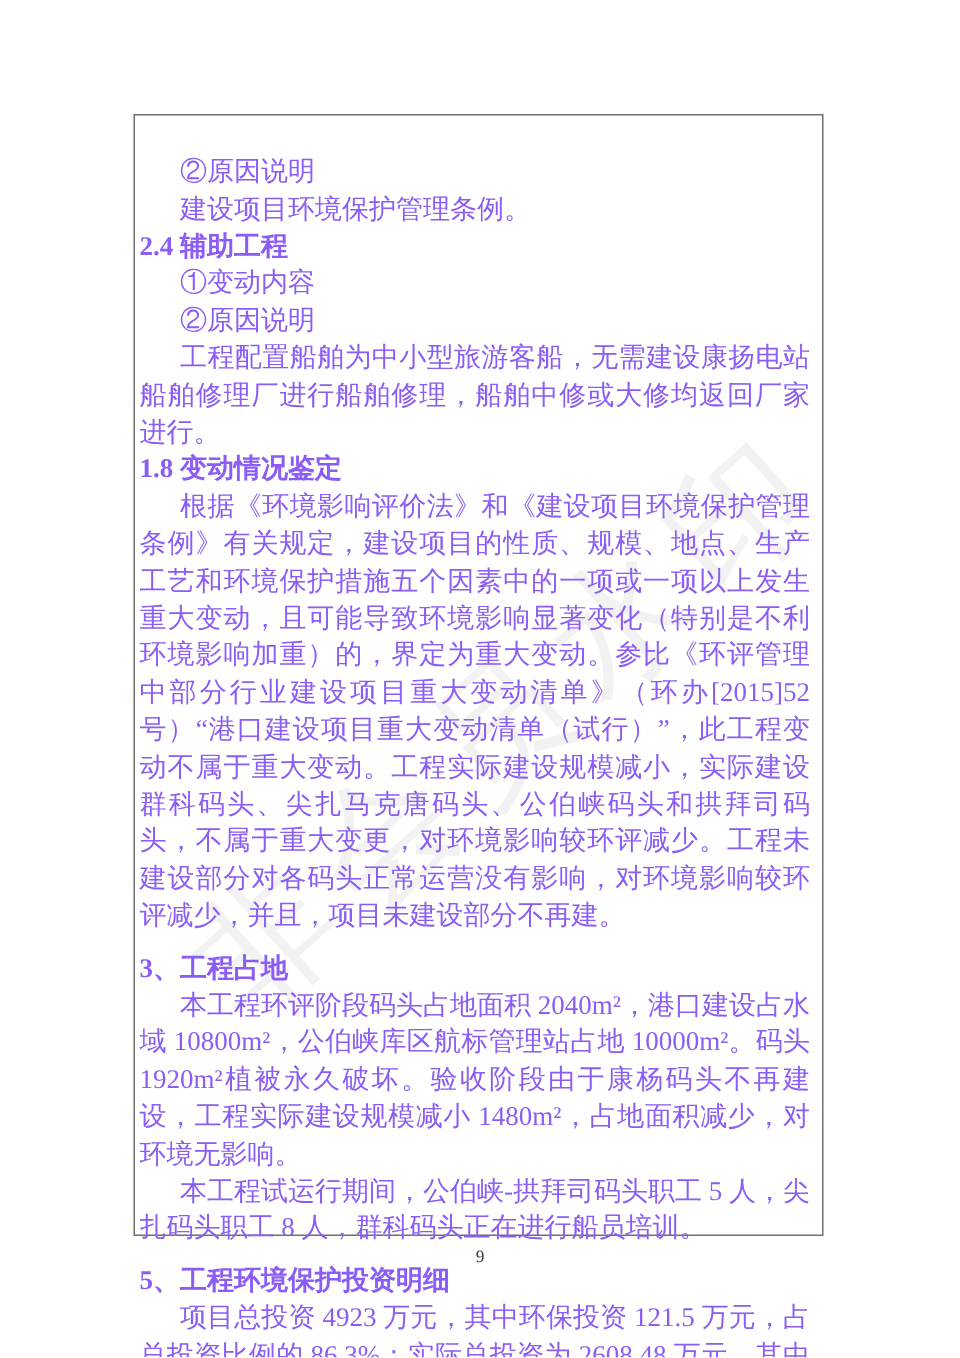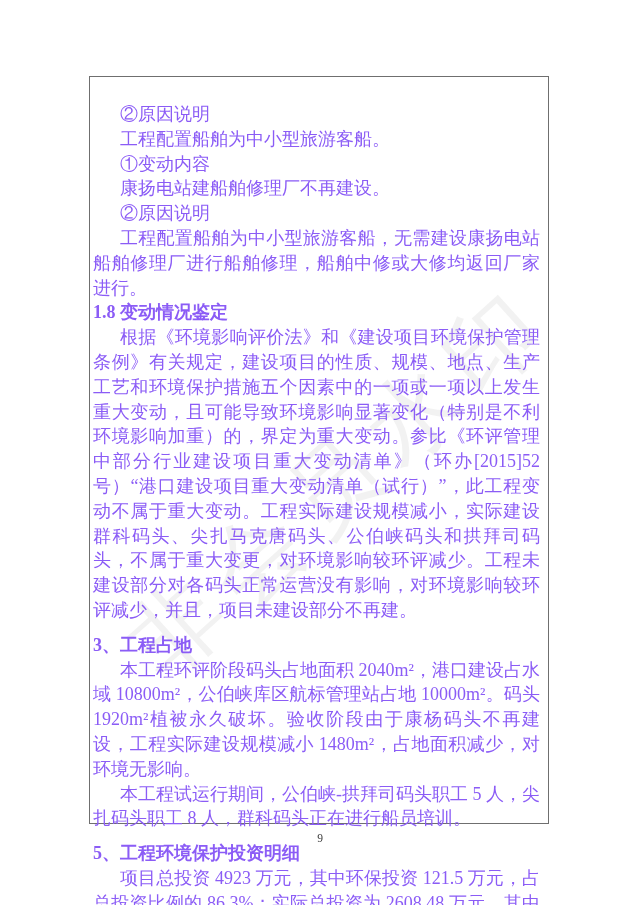--- a/index.html
+++ b/index.html
@@ -85,23 +85,23 @@
 <body>
 
 <div class="page">
 
   <div class="watermark">非会员水印</div>
 
   <div class="border-box"></div>
 
   <div class="content">
     <p class="sub">②原因说明</p>
-    <p class="sub">工程配置船舶为中小型旅游客船。</p>
+    <p class="sub">建设项目环境保护管理条例。</p>
+    <p class="heading">2.4 辅助工程</p>
     <p class="sub">①变动内容</p>
-    <p class="sub">康扬电站建船舶修理厂不再建设。</p>
     <p class="sub">②原因说明</p>
     <p class="para">工程配置船舶为中小型旅游客船，无需建设康扬电站船舶修理厂进行船舶修理，船舶中修或大修均返回厂家进行。</p>
     <p class="heading">1.8 变动情况鉴定</p>
     <p class="para">根据《环境影响评价法》和《建设项目环境保护管理条例》有关规定，建设项目的性质、规模、地点、生产工艺和环境保护措施五个因素中的一项或一项以上发生重大变动，且可能导致环境影响显著变化（特别是不利环境影响加重）的，界定为重大变动。参比《环评管理中部分行业建设项目重大变动清单》（环办[2015]52 号）“港口建设项目重大变动清单（试行）”，此工程变动不属于重大变动。工程实际建设规模减小，实际建设群科码头、尖扎马克唐码头、公伯峡码头和拱拜司码头，不属于重大变更，对环境影响较环评减少。工程未建设部分对各码头正常运营没有影响，对环境影响较环评减少，并且，项目未建设部分不再建。</p>
     <p class="heading gap">3、工程占地</p>
     <p class="para">本工程环评阶段码头占地面积 2040m²，港口建设占水域 10800m²，公伯峡库区航标管理站占地 10000m²。码头 1920m²植被永久破坏。验收阶段由于康杨码头不再建设，工程实际建设规模减小 1480m²，占地面积减少，对环境无影响。</p>
     <p class="para">本工程试运行期间，公伯峡-拱拜司码头职工 5 人，尖扎码头职工 8 人，群科码头正在进行船员培训。</p>
     <p class="heading gap">5、工程环境保护投资明细</p>
     <p class="para">项目总投资 4923 万元，其中环保投资 121.5 万元，占总投资比例的 86.3%；实际总投资为 2608.48 万元，其中环保投资为 76.5 万元，占总投资的 2.9%。环保投资主要用于码头水土保持、植被恢复、绿化，垃圾收集、清运。具体环保投资见表 6。</p>
   </div>

